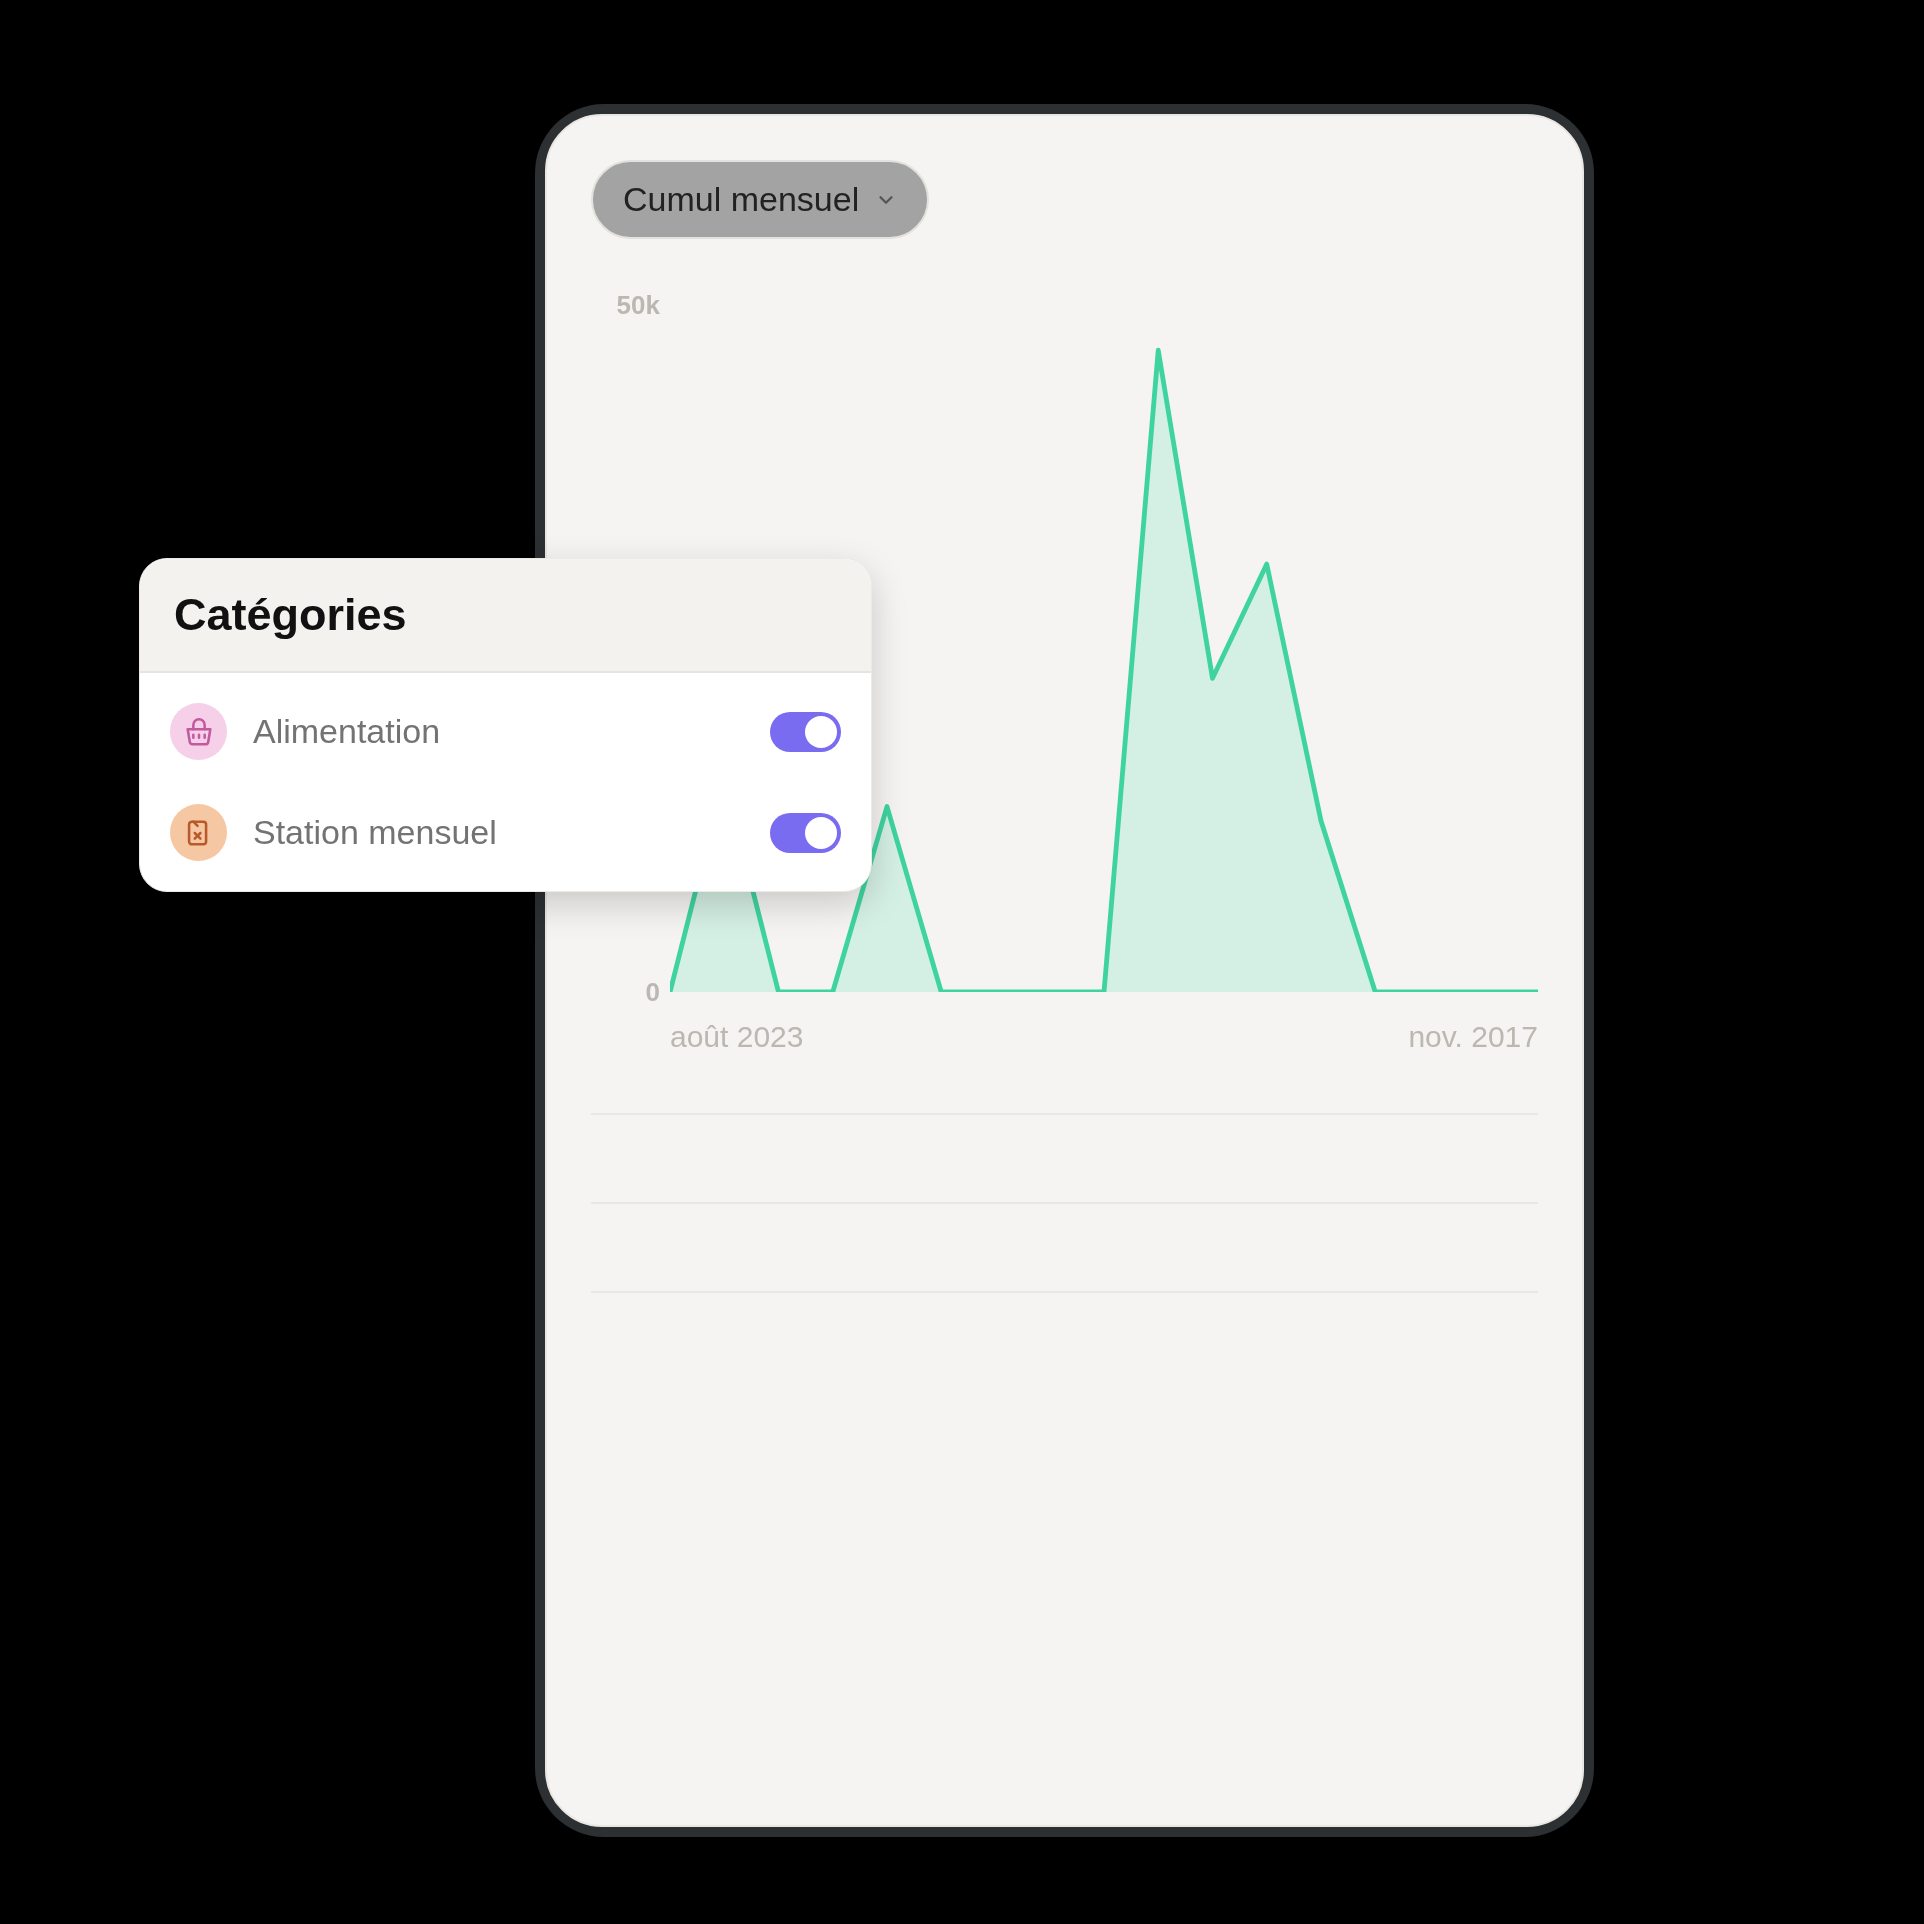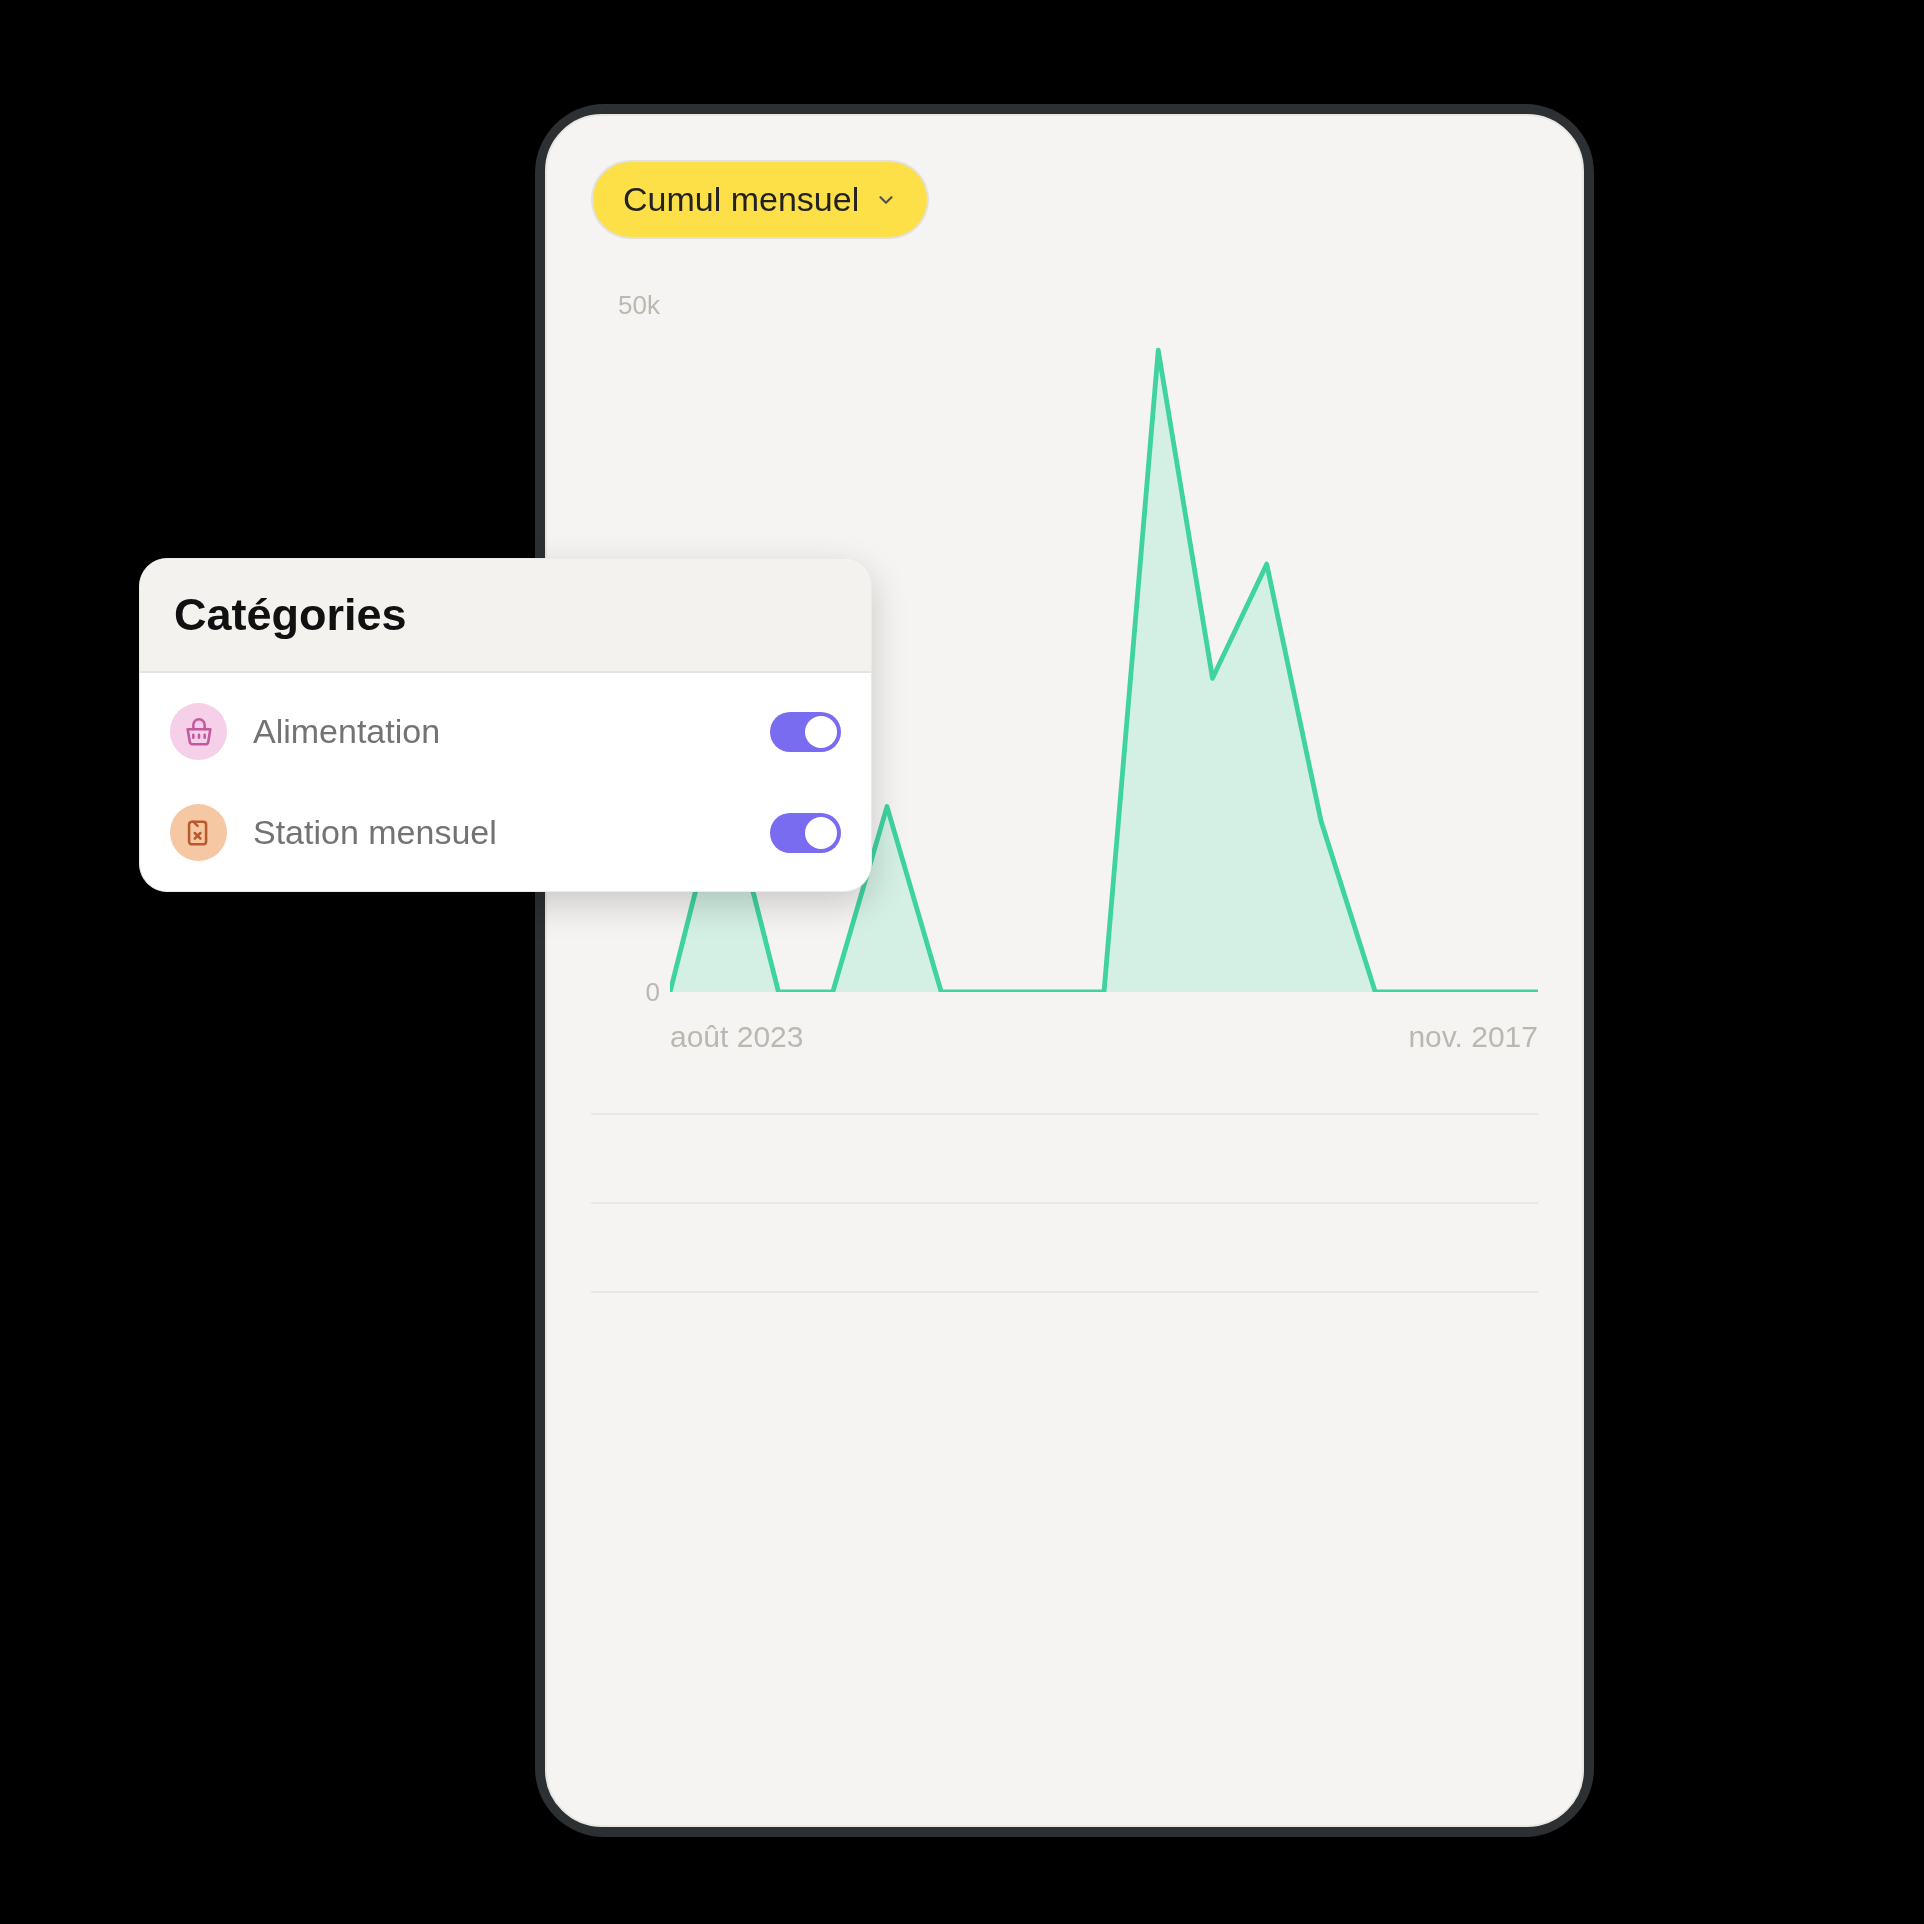--- a/index.html
+++ b/index.html
@@ -39,36 +39,36 @@
     margin: 26px 0 36px 0;
     letter-spacing: -0.5px;
   }
 
   
   .filters { display: flex; gap: 22px; margin-bottom: 40px; }
   .pill {
     display: flex;
     align-items: center;
     gap: 16px;
-    background: #fde047;
+    background: #a3a3a3;
     border: 2px solid #e3e1de;
     border-radius: 989px;
     padding: 18px 30px;
     font-size: 34px;
     color: #222;
     cursor: pointer;
   }
   .chev {
     width: 22px; height: 22px;
     display: inline-block;
   }
   .chev svg { width: 100%; height: 100%; display:block; }
 
   
-  .chart-wrap { position: relative; height: 713px; margin-top: 18px; }
+  .chart-wrap { position: relative; height: 713px; margin-top: 18px; font-weight: bold; }
   .y-axis {
     position: absolute; left: 0; top: 0; bottom: 0;
     width: 69px;
     display: flex; flex-direction: column; justify-content: space-between;
     color: #bbb7b1; font-size: 26px; text-align: right;
     padding-bottom: 0;
   }
   .y-axis span { display:block; line-height: 1; transform: translateY(50%); }
   .plot {
     position: absolute;

